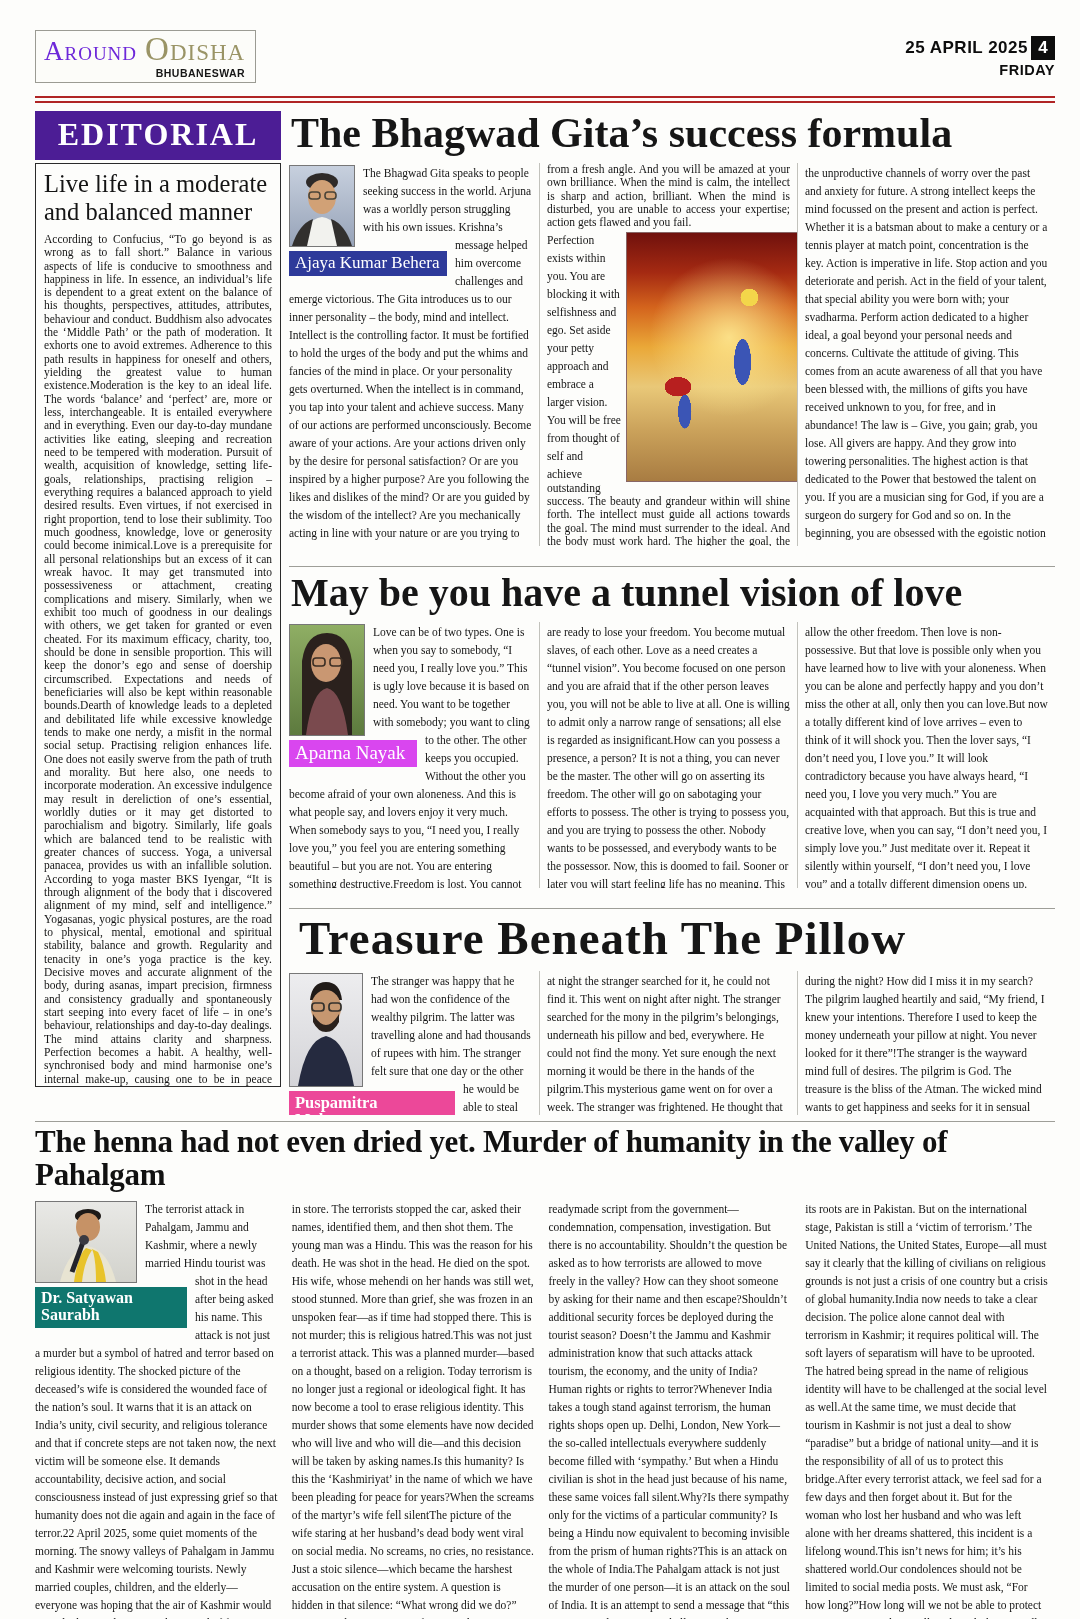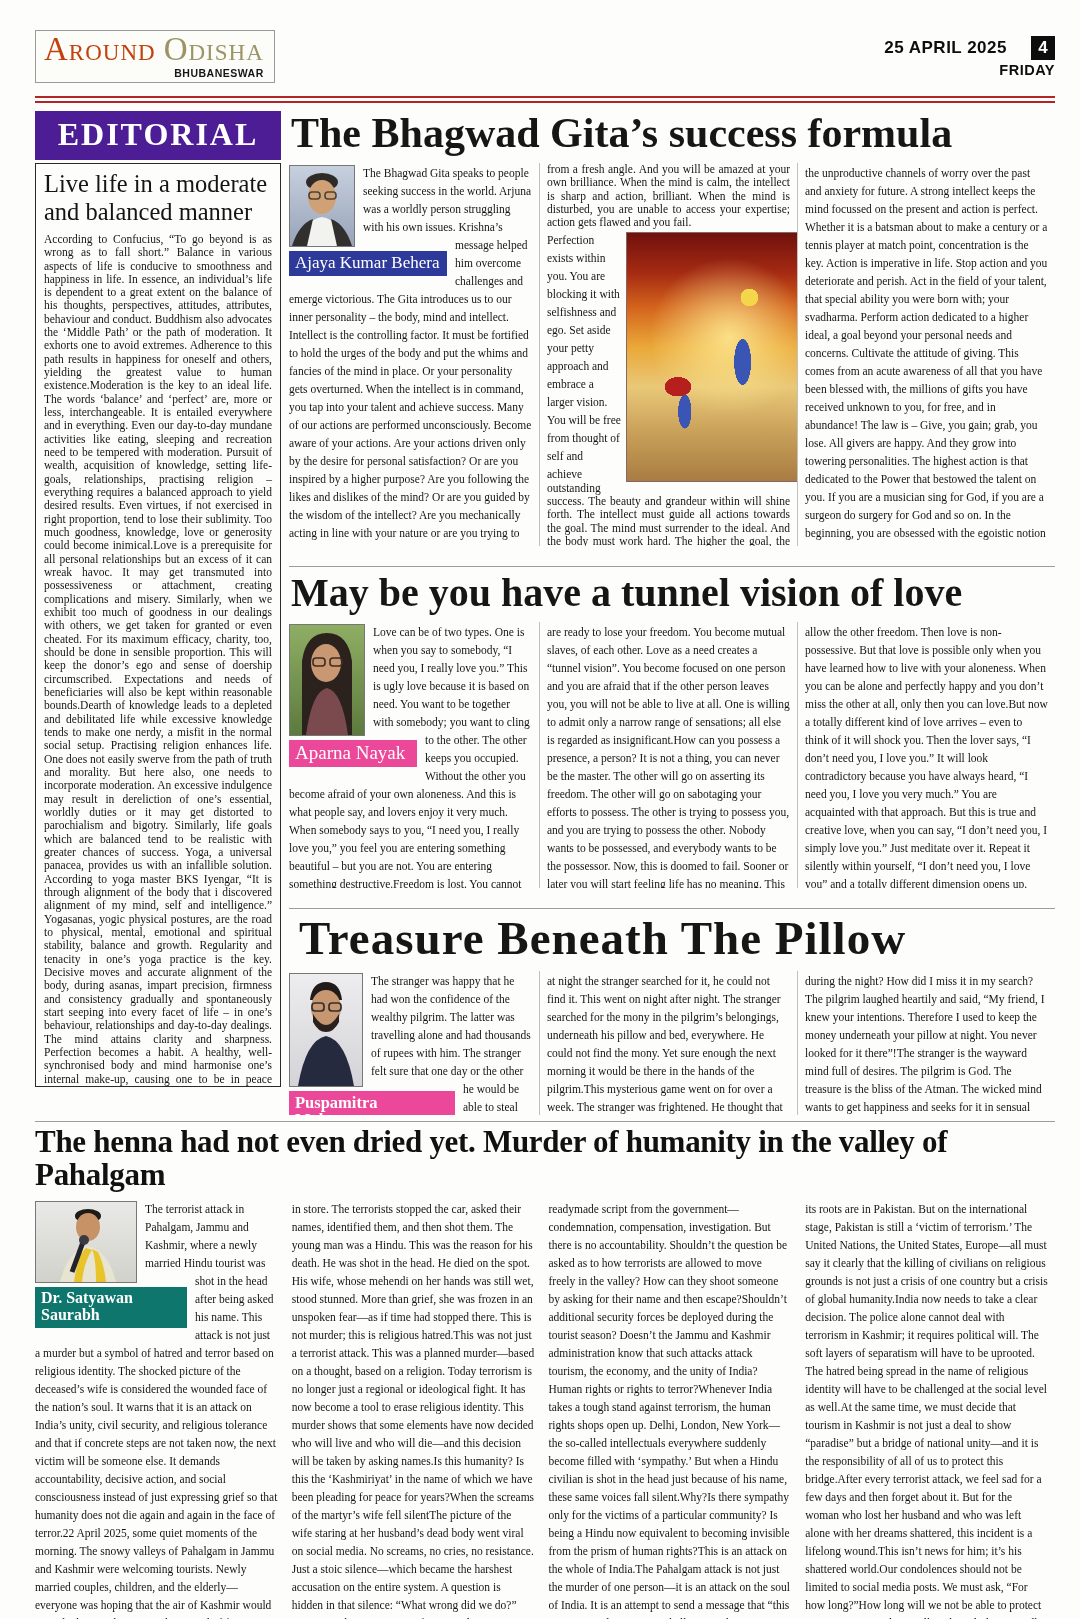--- a/index.html
+++ b/index.html
@@ -3,26 +3,26 @@
 <meta charset="utf-8">
 <style>
   html,body{margin:0;padding:0;background:#e9e9e6;}
   .page{position:relative;width:1080px;height:1619px;margin:0 auto;background:#fdfdfb;
         box-sizing:border-box;padding:30px 25px 0 35px;overflow:hidden;
         font-family:"Liberation Serif","DejaVu Serif",serif;color:#111;}
   
   .masthead{display:flex;justify-content:space-between;align-items:flex-start;height:60px;}
   .logo-box{border:1px solid #9b9b93;background:#fcfcf9;padding:2px 10px 3px 8px;min-width:190px;}
   .logo-line{white-space:nowrap;line-height:1;}
-  .logo-around{font-size:33px;font-variant:small-caps;color:#c2410c;letter-spacing:1px;}
+  .logo-around{font-size:27px;font-variant:small-caps;color:#6d28d9;letter-spacing:1px;}
   .logo-odisha{font-size:33px;font-variant:small-caps;color:#9a9466;letter-spacing:1px;margin-left:8px;}
   .logo-city{text-align:right;font-family:"Liberation Sans",sans-serif;font-weight:bold;
              font-size:10.5px;letter-spacing:.5px;color:#161616;margin-top:1px;}
   .date-block{text-align:right;font-family:"Liberation Sans",sans-serif;padding-top:6px;}
-  .date-row{display:flex;align-items:center;justify-content:center;gap:24px;}
+  .date-row{display:flex;align-items:center;justify-content:center;gap:3px;}
   .date-text{font-weight:bold;font-size:17px;letter-spacing:.5px;color:#0d0d0d;}
   .page-badge{display:inline-block;background:#0d0d0d;color:#fff;font-weight:bold;font-size:17px;
               width:24px;height:24px;line-height:24px;text-align:center;}
   .day-text{font-weight:bold;font-size:14.5px;color:#0d0d0d;margin-top:2px;letter-spacing:.5px;}
   .red-rule{height:3px;border-top:2px solid #b02525;border-bottom:2px solid #b02525;margin:6px 0 8px 0;}
   
   .upper{display:flex;height:1004px;overflow:hidden;}
   .editorial{width:246px;flex:0 0 246px;}
   .articles{flex:1;margin-left:8px;min-width:0;}
   
@@ -43,21 +43,21 @@
   .col + .col{border-left:1px solid #c2c2bc;}
   .gita-cols{height:383px;}
   .tunnel-cols{height:266px;}
   .treasure-cols{height:200px;}
   
   .photo-float{float:left;margin:2px 8px 2px 0;border:1px solid #777;background:#ccc;overflow:hidden;}
   .photo-float svg{display:block;width:100%;height:100%;}
   .band-float{float:left;clear:left;color:#fff;padding:3px 6px 4px 6px;margin:2px 8px 3px 0;
               line-height:1.05;box-sizing:border-box;}
   .band-blue{background:#2e3a9a;font-size:17px;}
-  .band-sage{background:#ec4899;font-size:19px;}
+  .band-sage{background:#d946ef;font-size:19px;}
   .band-navy{background:#ec4899;font-size:16.5px;font-weight:bold;}
   .band-green{background:#0f766e;font-size:16px;font-weight:bold;}
   
   .krishna-img{float:right;width:170px;height:248px;margin:2px -8px 3px 5px;border:1px solid #866;
     background:
       radial-gradient(circle 16px at 72% 26%, #f3d64a 0 55%, rgba(243,214,74,0) 56%),
       radial-gradient(ellipse 14px 38px at 68% 52%, #3b55b5 0 60%, rgba(59,85,181,0) 61%),
       radial-gradient(ellipse 11px 28px at 34% 72%, #3b55b5 0 60%, rgba(59,85,181,0) 61%),
       radial-gradient(ellipse 22px 16px at 30% 62%, #b71f1f 0 60%, rgba(183,31,31,0) 61%),
       radial-gradient(circle at 60% 42%, rgba(255,236,150,.85), rgba(255,236,150,0) 45%),

